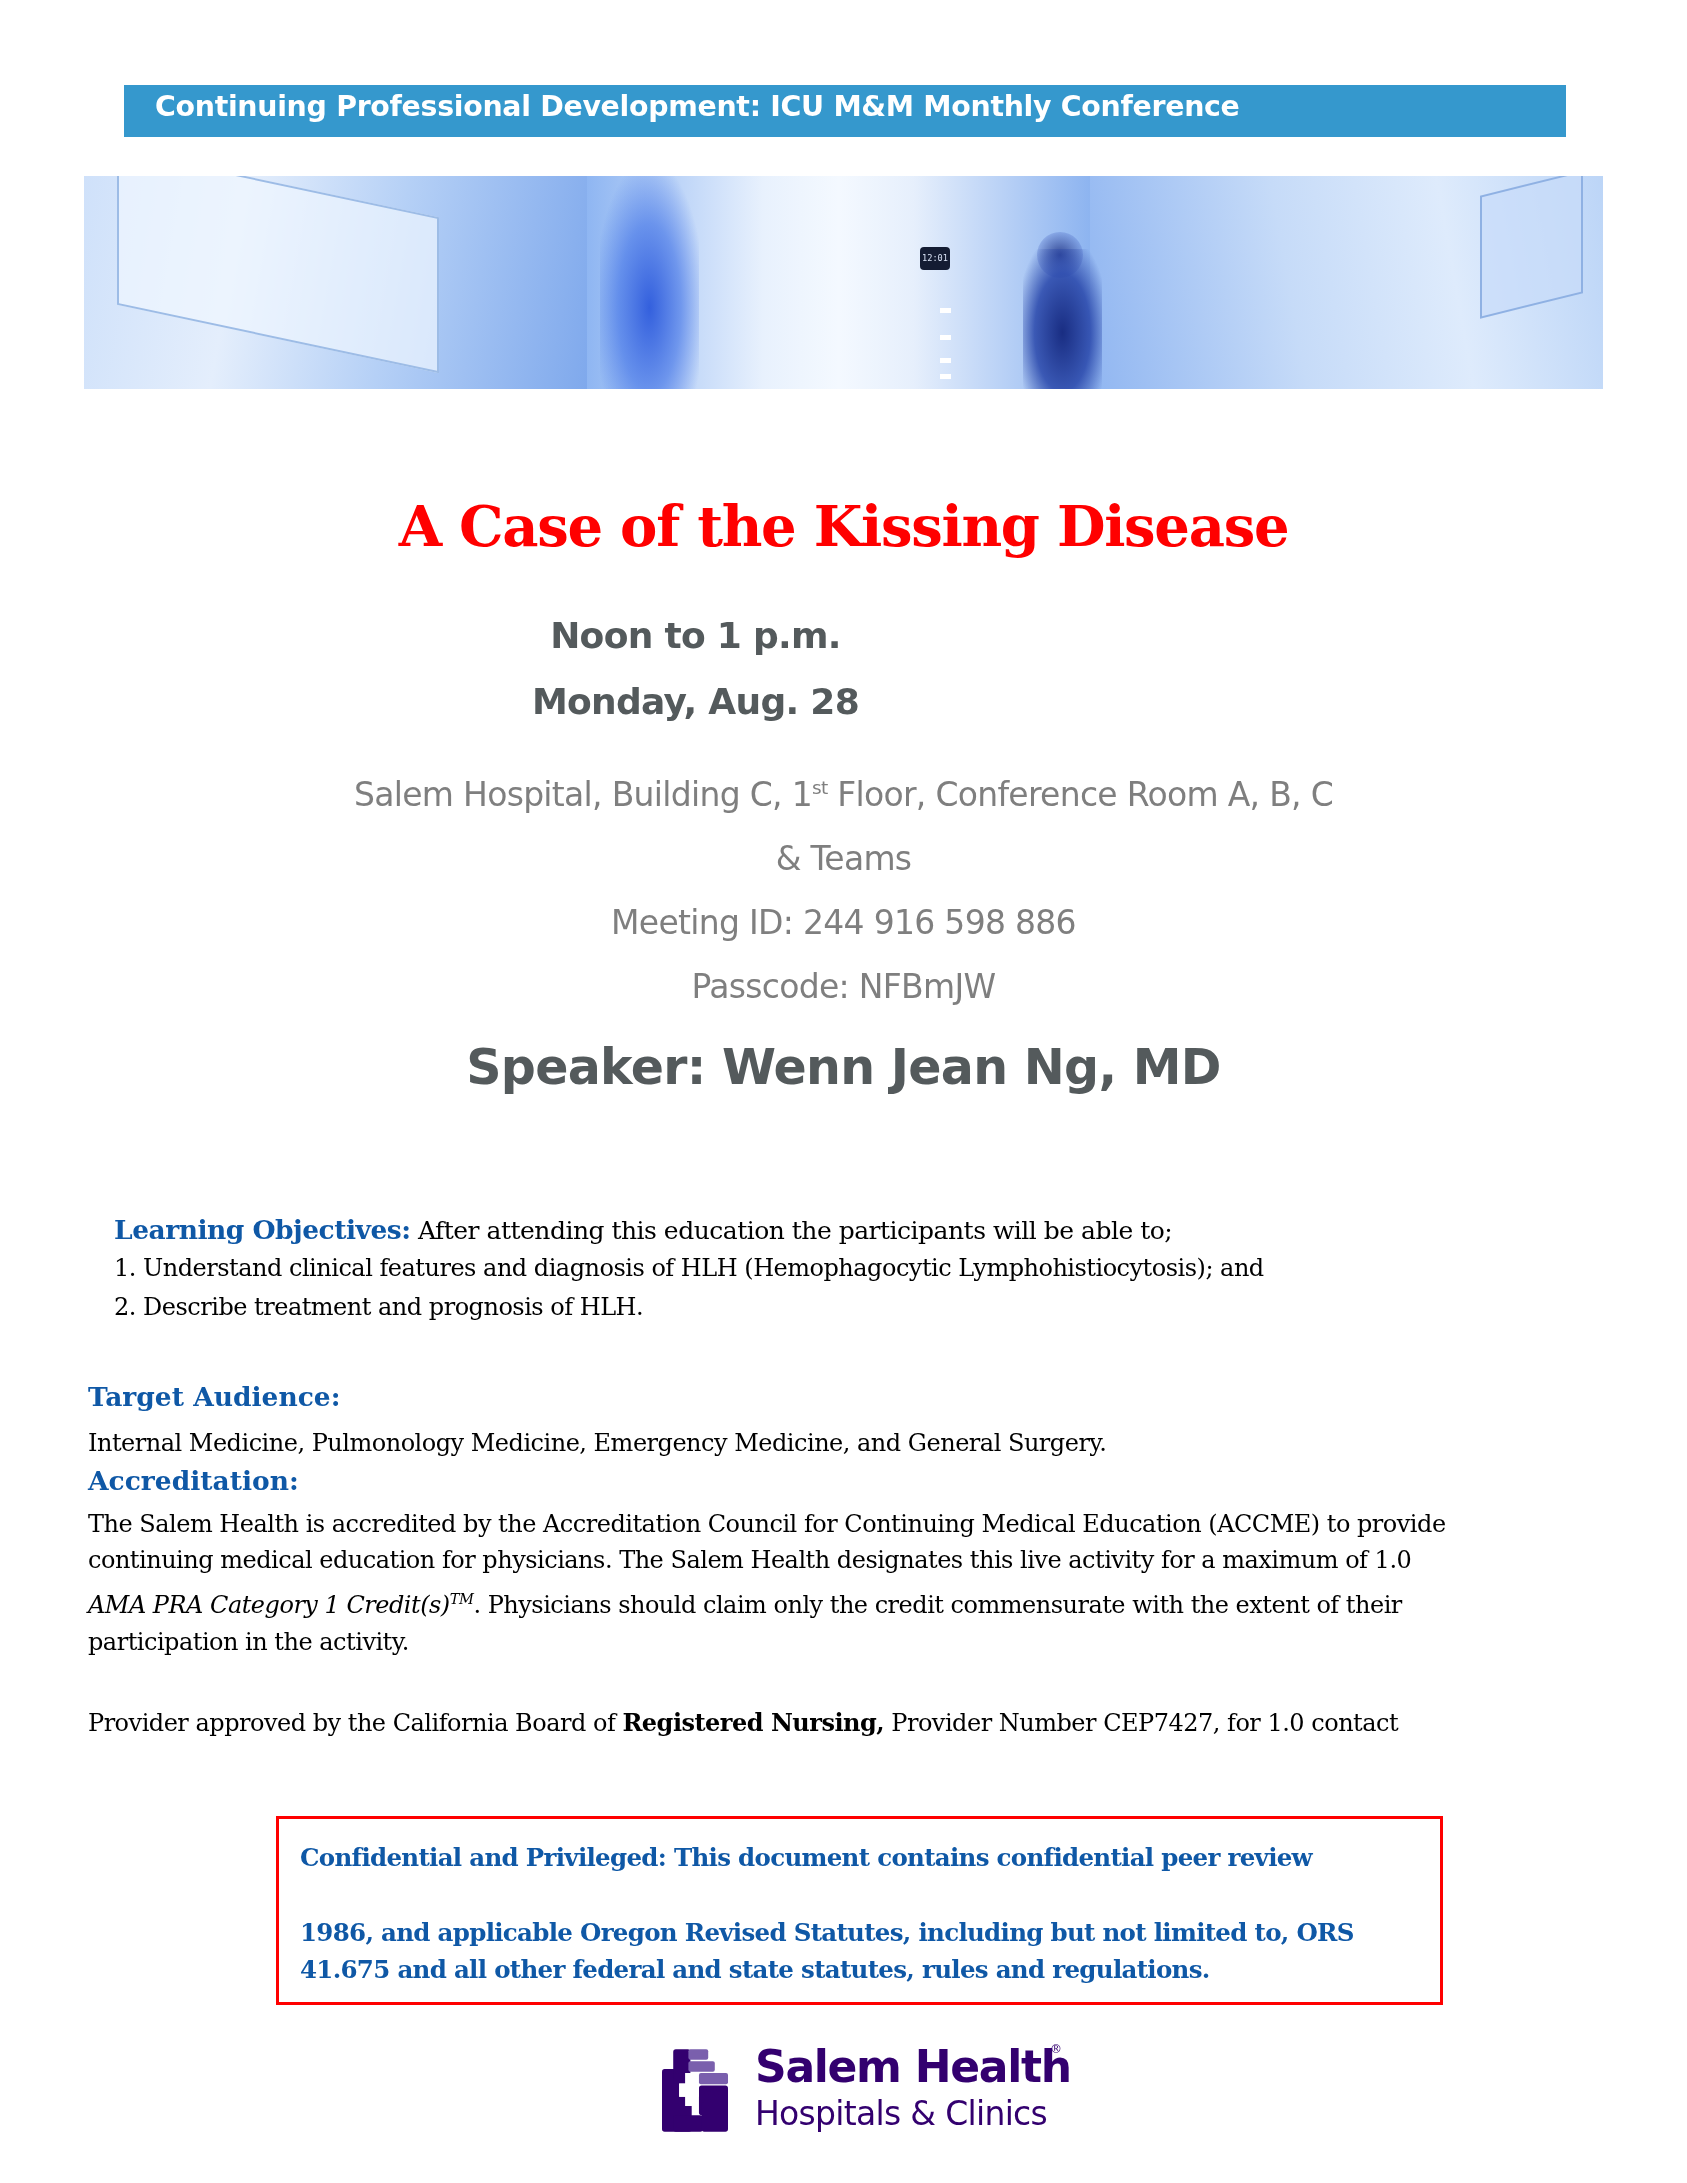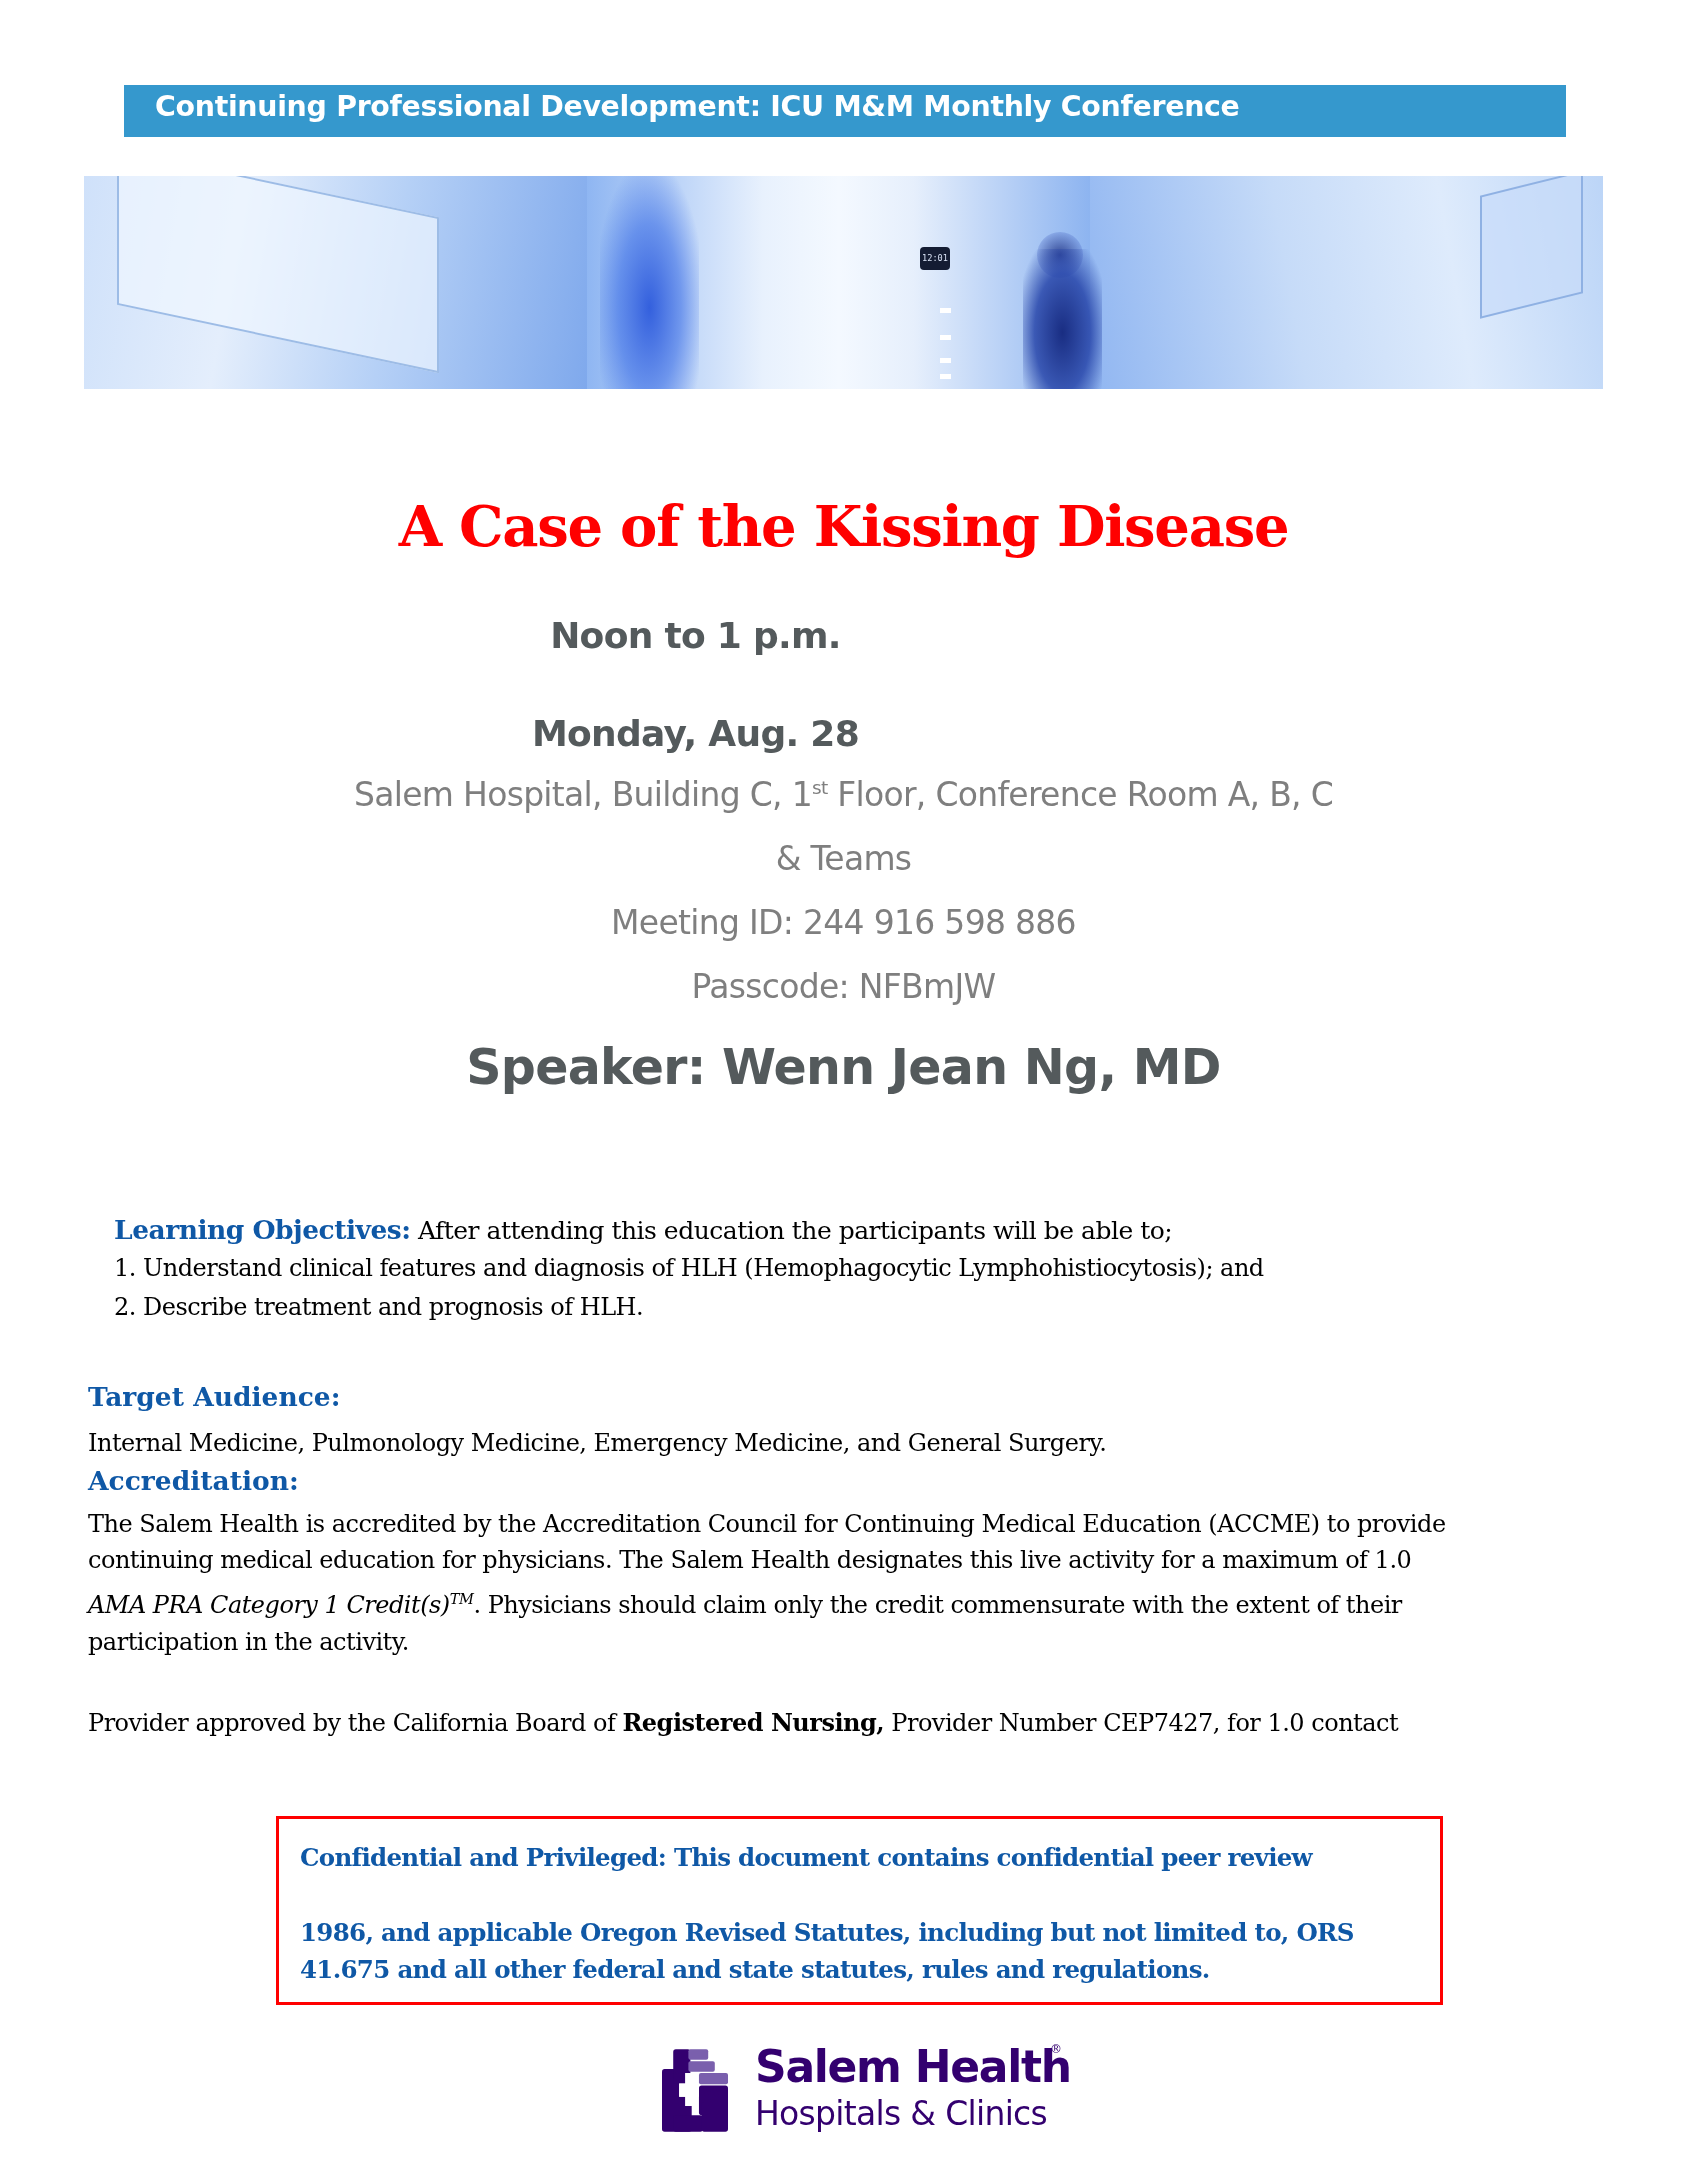--- a/index.html
+++ b/index.html
@@ -67,21 +67,21 @@
     position: absolute; left: 0; top: 493px; width: 1687px; text-align: center;
     font-family: "DejaVu Serif", serif; font-weight: bold; font-size: 56px; color: #ff0000;
     letter-spacing: -1.3px;
   }
   .time-line, .date-line {
     position: absolute; left: 0; width: 1391px; text-align: center;
     font-family: "DejaVu Sans", sans-serif; font-weight: bold; font-size: 36px; color: #545a5c;
     letter-spacing: -0.7px;
   }
   .time-line { top: 615px; }
-  .date-line { top: 681px; margin-top: 32px; }
+  .date-line { top: 681px; }
 
   .loc-line {
     position: absolute; left: 0; width: 1687px; text-align: center;
     font-family: "DejaVu Sans", sans-serif; font-size: 33px; color: #7f7f7f; letter-spacing: -0.7px;
   }
   .loc-line sup { font-size: 18.5px; }
   .loc-1 { top: 775px; }
   .loc-2 { top: 839px; }
   .loc-3 { top: 903px; }
   .loc-4 { top: 967px; }

